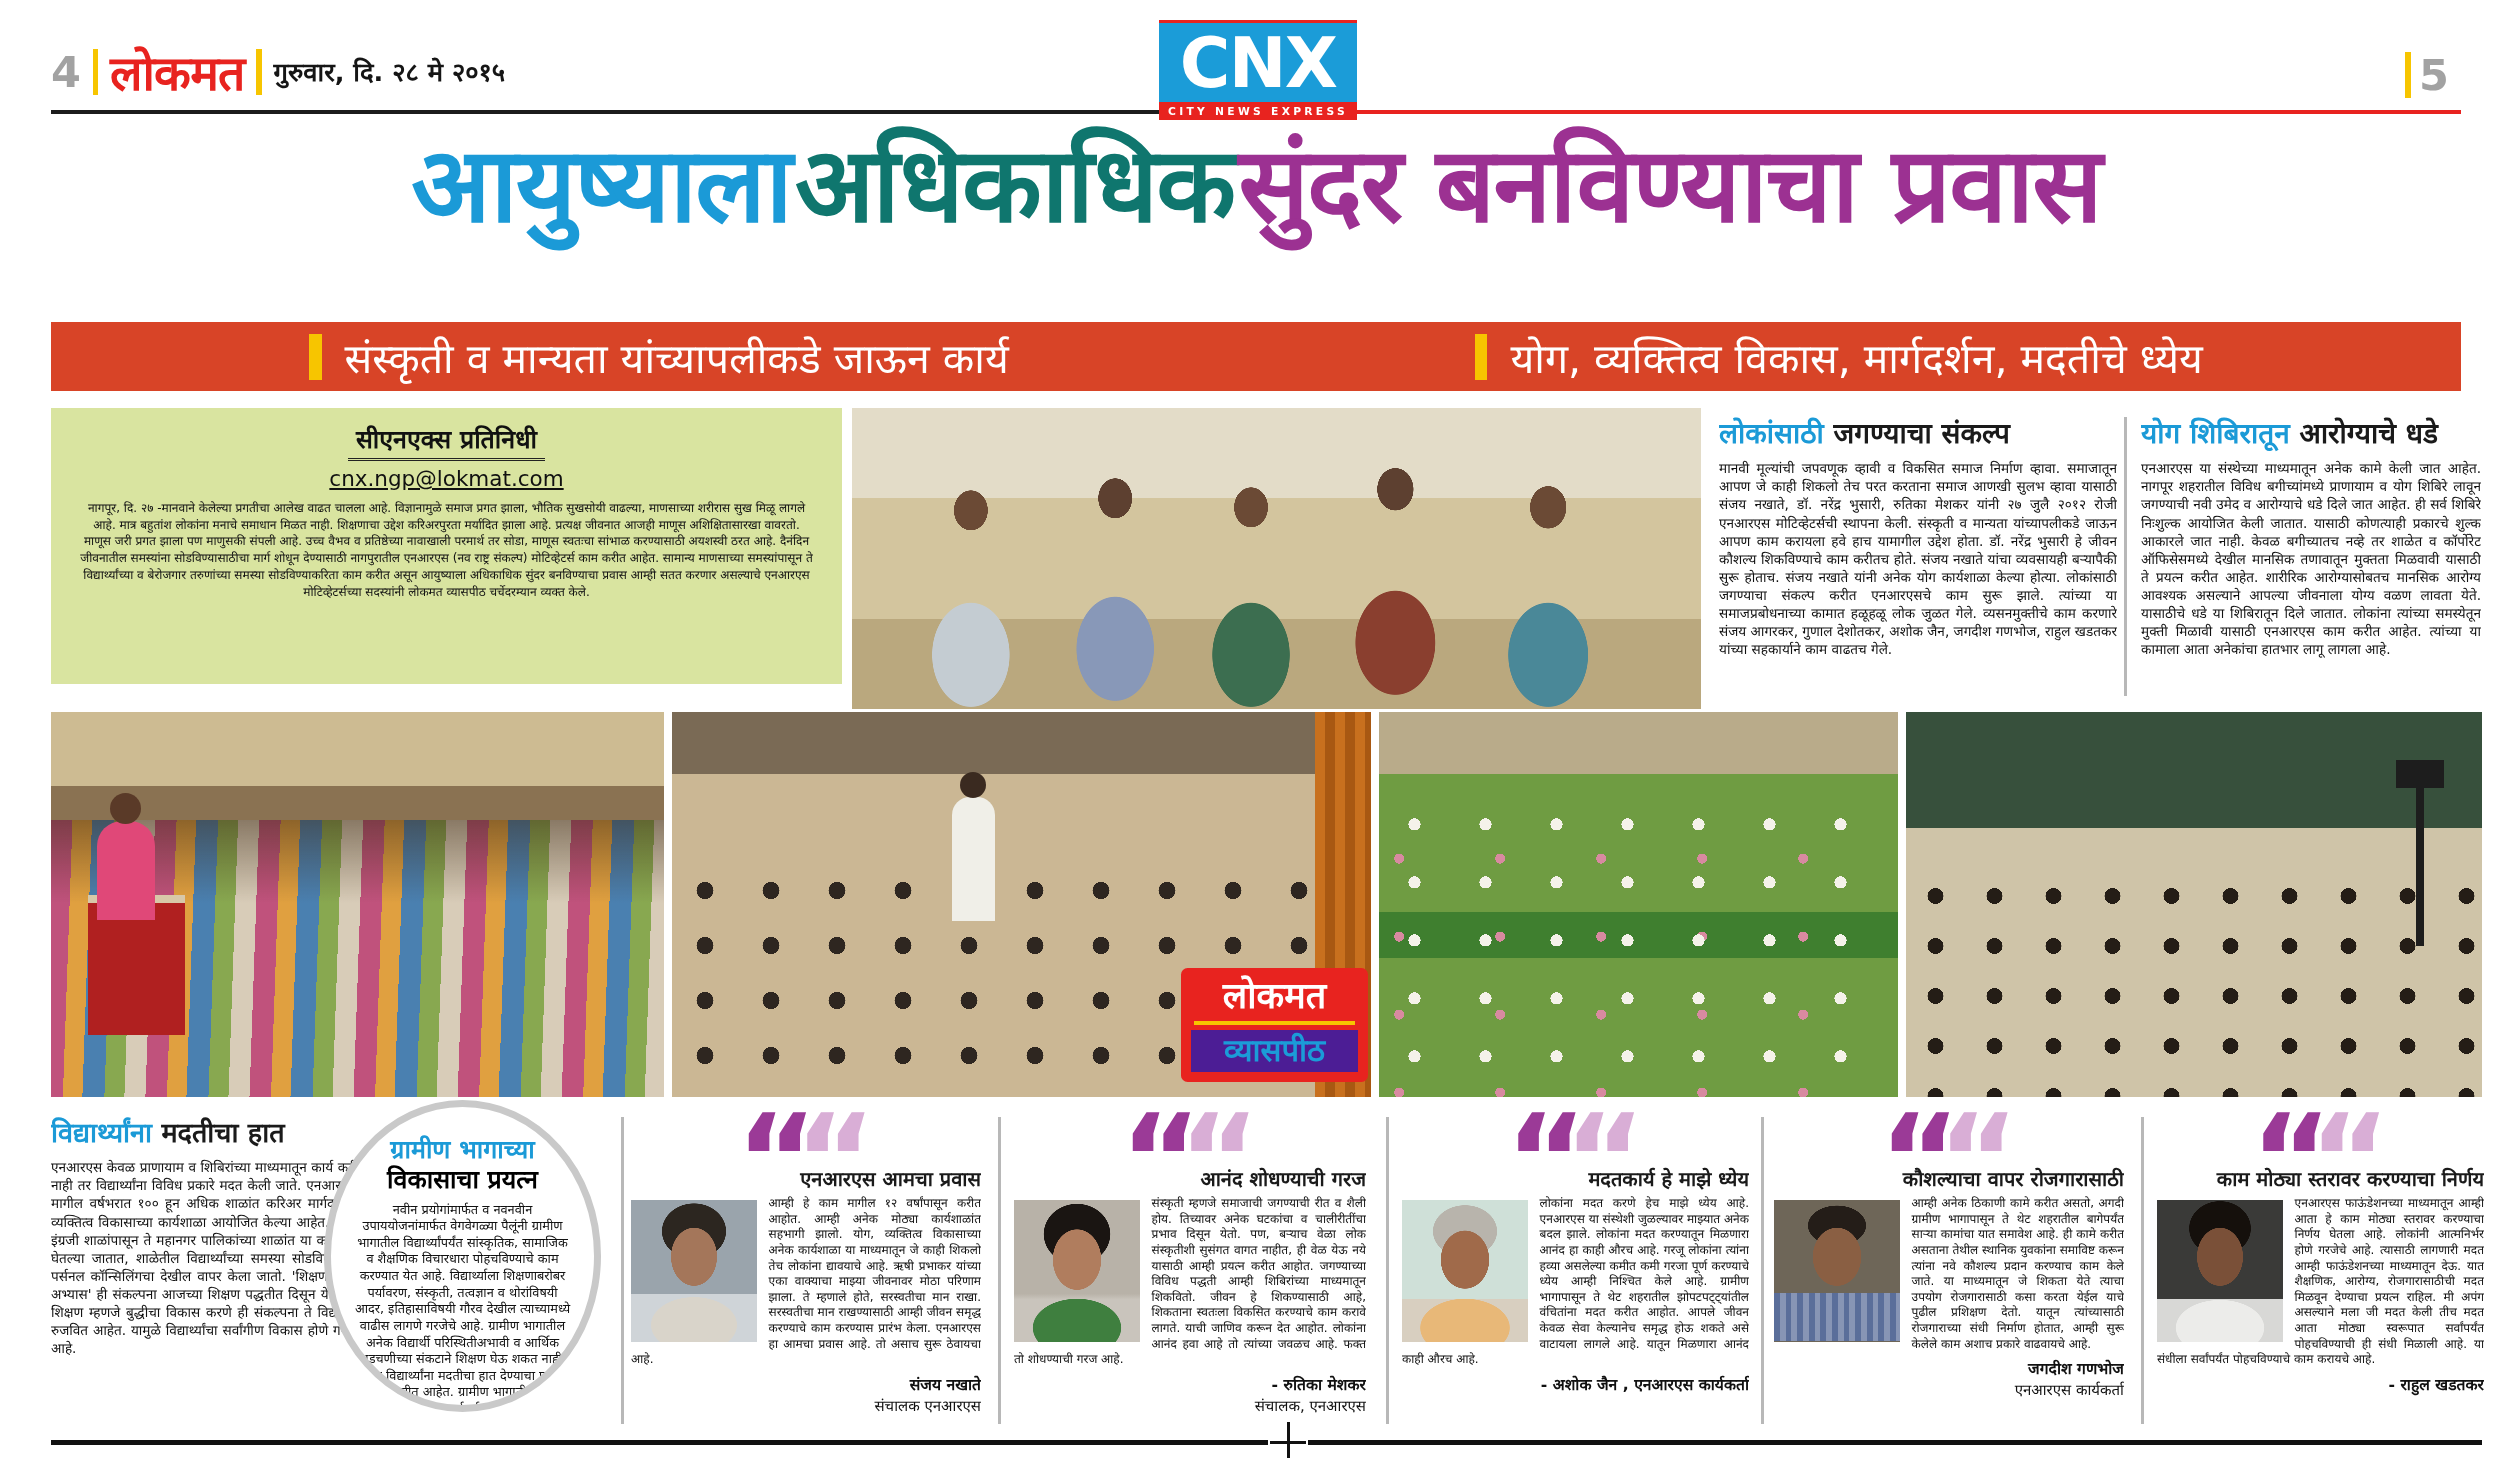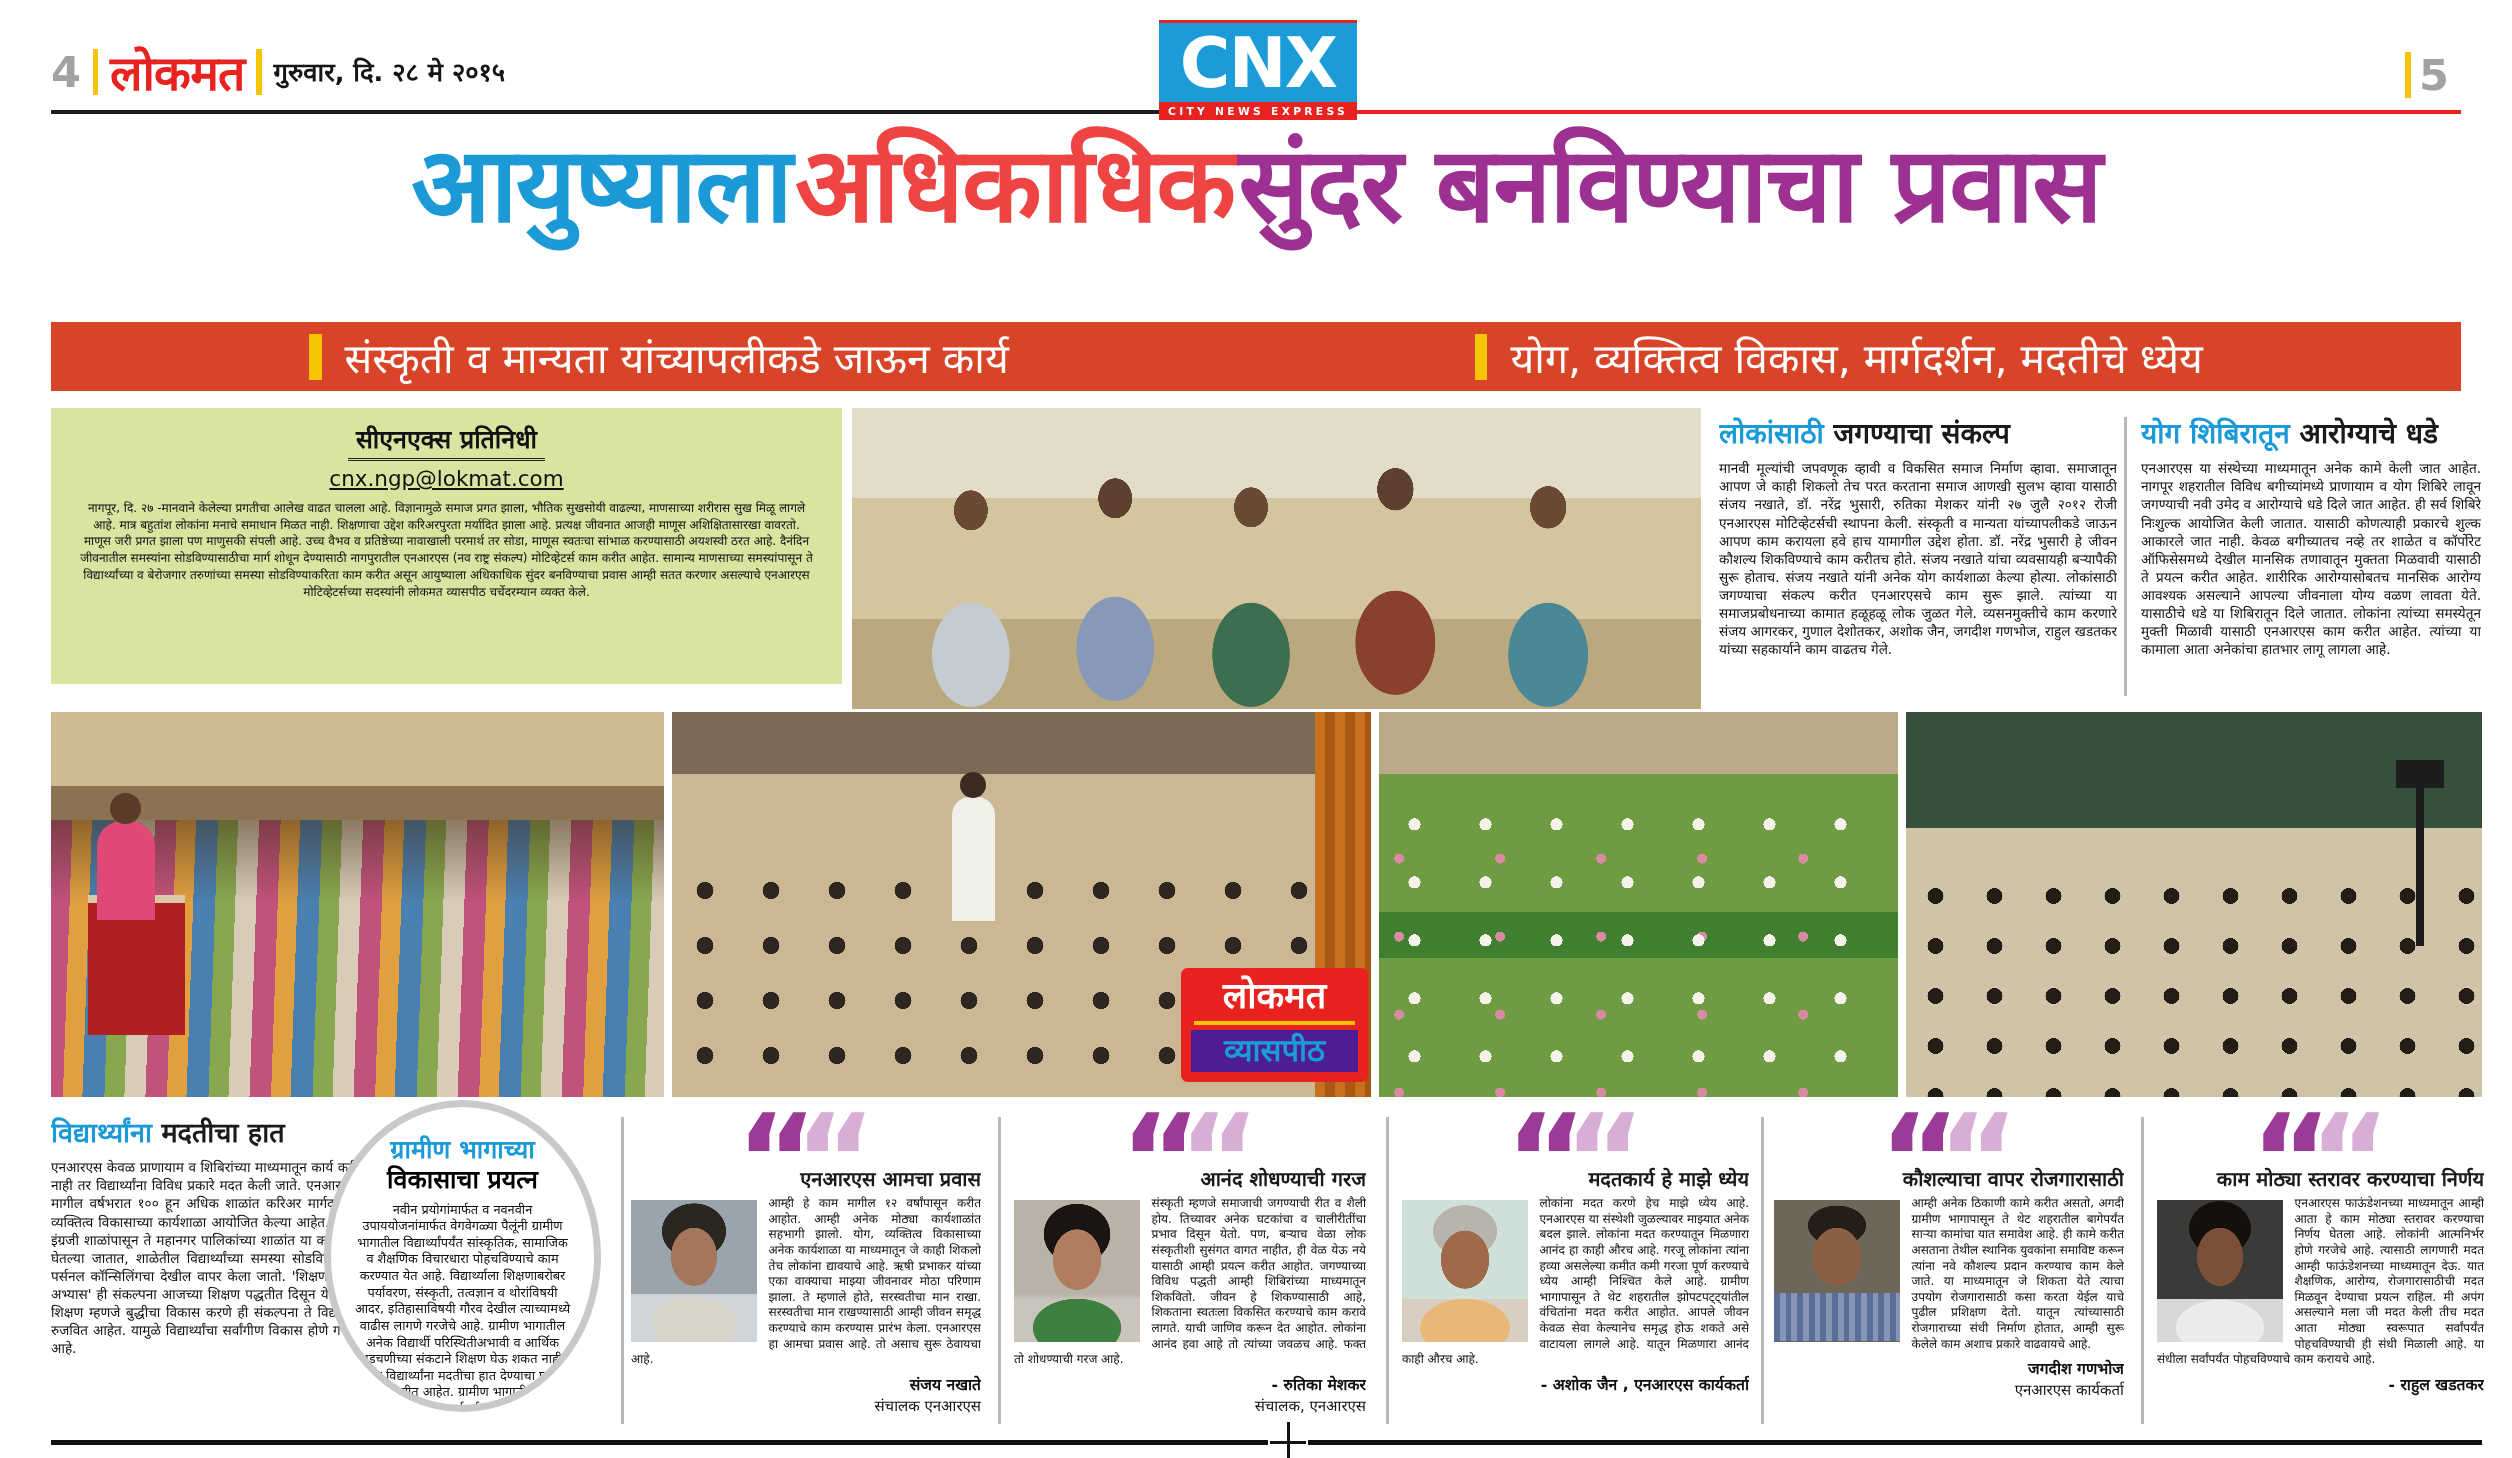--- a/index.html
+++ b/index.html
@@ -20,21 +20,21 @@
   .cnx-wrap { left:1159px; top:20px; width:198px; z-index:2; }
   .cnx-topbar { height:3.3px; background:#e8231f; }
   .cnx-main { background:#1b9cd8; height:79px; display:flex; align-items:center; justify-content:center; }
   .cnx-text { color:#fff; font-size:69px; font-weight:800; letter-spacing:-1.7px; }
   .cnx-bottom { background:#e8231f; color:#fff; font-size:10.7px; font-weight:bold; letter-spacing:3.3px; text-align:center; padding:2.5px 0; }
 
   
   .headline { left:0; top:126px; width:100%; text-align:center; font-weight:800; font-size:104px; line-height:1.15; letter-spacing:-1.7px; white-space:nowrap; }
   .headline span { margin:0 2px; }
   .hl-blue { color:#1b9ad7; }
-  .hl-black { color:#ef4444;text-align:center; }
+  .hl-black { color:#0f766e;text-align:center; }
   .hl-purple { color:#9c3192; }
 
   
   .banner { left:51px; top:322px; width:2410px; height:69px; background:#d84427; display:flex; align-items:center; justify-content:space-around; padding:0 25px; }
   .b-item { display:flex; align-items:center; gap:23px; }
   .b-bar { width:12.4px; height:46px; background:#f7c500; }
   .b-text { color:#ffffff; font-size:41px; font-weight:normal; white-space:nowrap; }
 
   
   .greenbox { left:51px; top:408px; width:791px; height:276px; background:#d9e4a0; padding:13.2px 28px; text-align:center; overflow:hidden; }

